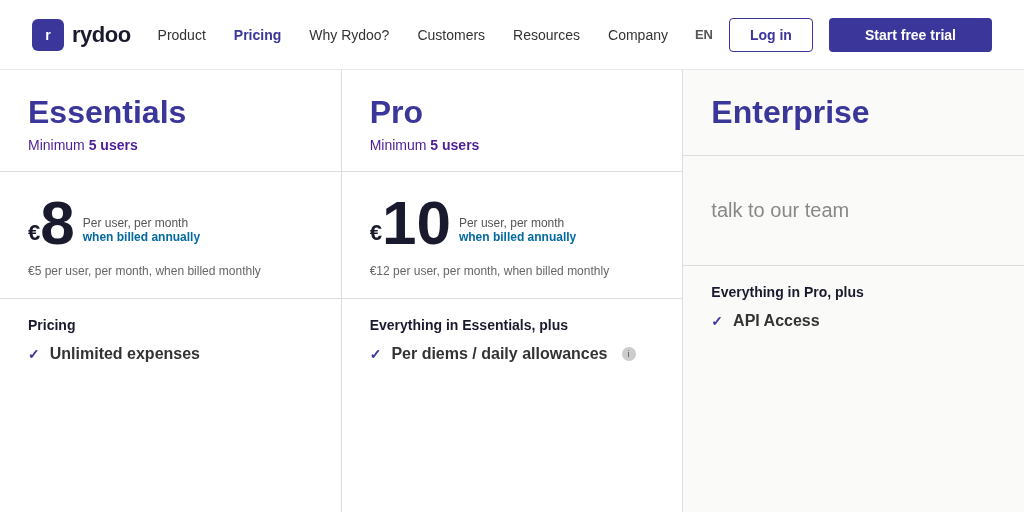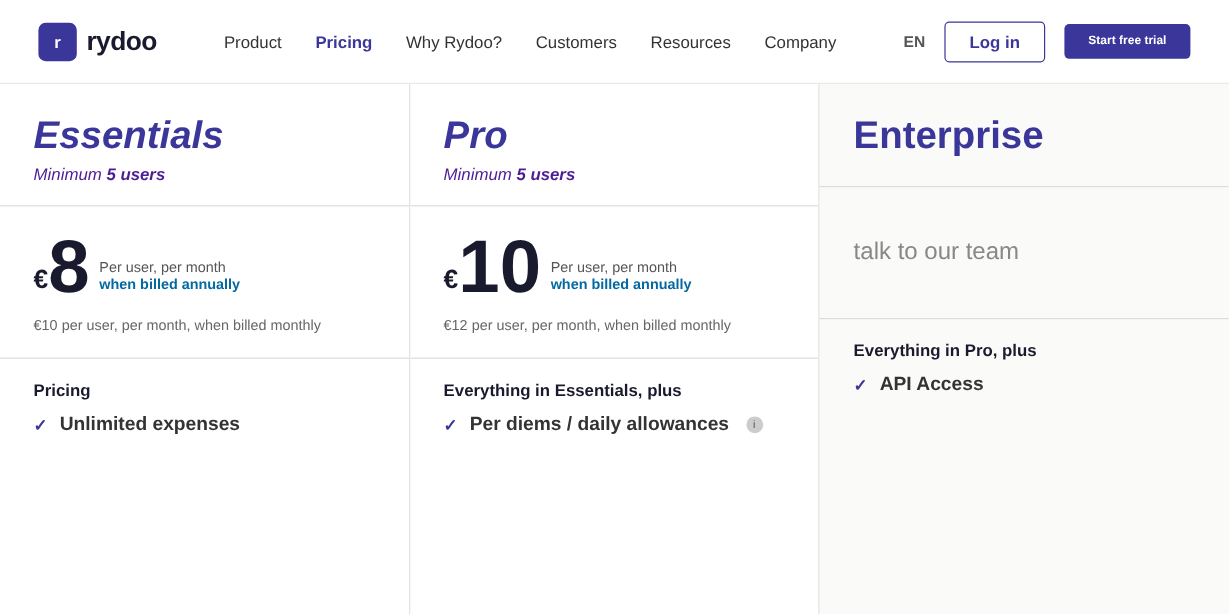--- a/index.html
+++ b/index.html
@@ -25,43 +25,42 @@
     }
     .nav-link.active { color: #3b3699; font-weight: 600; }
     .nav-right { display: flex; align-items: center; gap: 16px; }
     .lang { font-size: 13px; color: #555; font-weight: 600; cursor: pointer; }
     .btn-login {
       padding: 8px 20px; border: 1.5px solid #3b3699; border-radius: 4px;
       background: #fff; color: #3b3699; font-size: 14px; font-weight: 700;
       cursor: pointer;
     }
     .btn-trial {
-      padding: 9px 20px; background: #3b3699; color: #fff;
-      border: none; border-radius: 4px; font-size: 10px; font-weight: 600;
+      padding: 9px 36px; background: #3b3699; color: #fff;
+      border: none; border-radius: 4px; font-size: 14px; font-weight: 600;
       cursor: pointer;
     }
 
     
     .pricing-section {
       display: flex; height: calc(512px - 70px);
       background: #f8f7f5;
     }
 
     .plan-col {
       flex: 1; border-right: 1px solid #ddd;
       display: flex; flex-direction: column;
       background: #fff;
     }
     .plan-col:last-child { border-right: none; }
 
     
     .plan-header {
       padding: 24px 28px 18px;
       border-bottom: 1px solid #ddd;
-      font-style: italic;
     }
     .plan-name {
       font-size: 32px; font-weight: 700; color: #3b3699; margin-bottom: 6px;
     }
     .plan-users { font-size: 14px; color: #4c1d95; }
     .plan-users strong { font-weight: 700; }
 
     
     .plan-price {
       padding: 20px 28px;
@@ -155,21 +154,21 @@
     </div>
     <div class="plan-price">
       <div class="price-main">
         <span class="price-currency">€</span>
         <span class="price-number">8</span>
         <div class="price-desc">
           <span class="price-per">Per user, per month</span>
           <span class="price-billing">when billed annually</span>
         </div>
       </div>
-      <div class="price-monthly">€10 per user, per month, when billed monthly</div>
+      <div class="price-monthly">€5 per user, per month, when billed monthly</div>
     </div>
     <div class="plan-features">
       <div class="features-title">Pricing</div>
       <div class="feature-item">
         <span class="check-icon">✓</span>
         <span class="feature-text">Unlimited expenses</span>
       </div>
     </div>
   </div>
 

